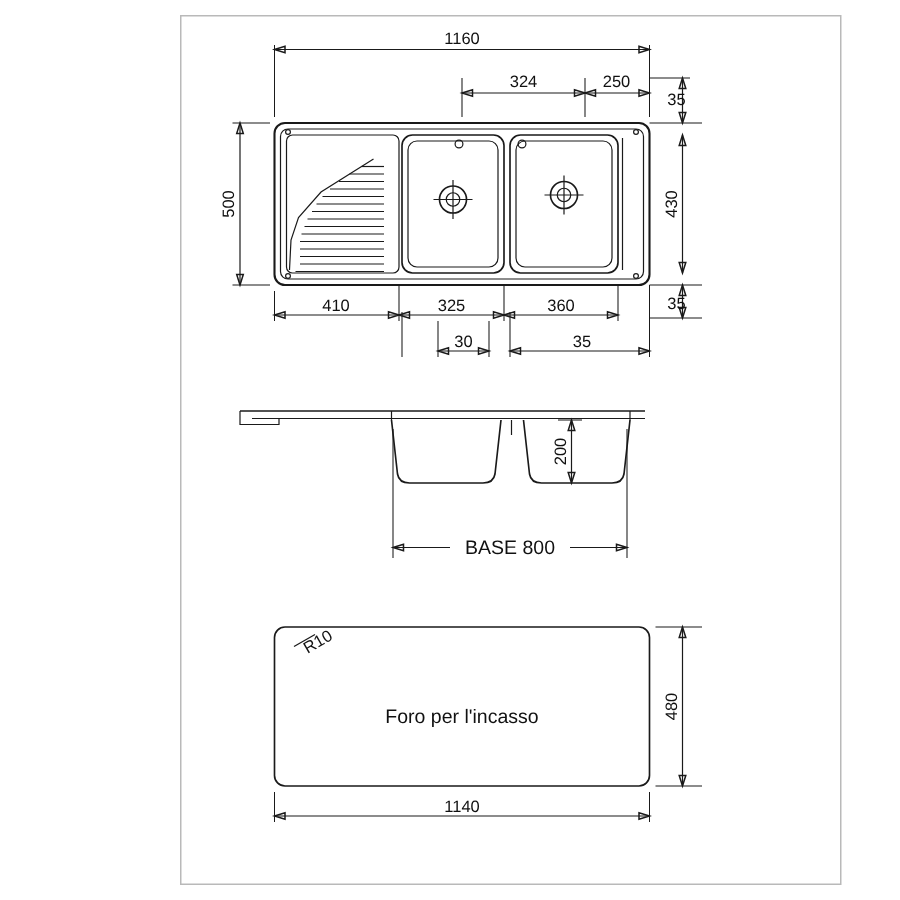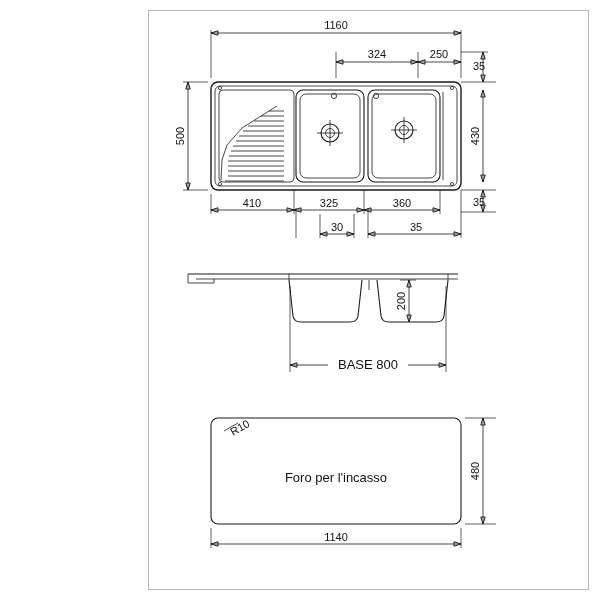--- a/index.html
+++ b/index.html
@@ -6,21 +6,20 @@
   body{
     width:600px;height:600px;
     background:#ffffff;
     font-family:"Liberation Sans", sans-serif;
     overflow:hidden;
   }
   #sheet{
     position:relative;
     width:564px;height:600px;
     background:#ffffff;
-    margin-left:28px;
   }
   #sheet svg{position:absolute;top:0;left:0;}
   .dimtext{
     font-family:"Liberation Sans", sans-serif;
     font-size:11px;
     fill:#111111;
   }
   .bigtext{
     font-family:"Liberation Sans", sans-serif;
     font-size:13px;

